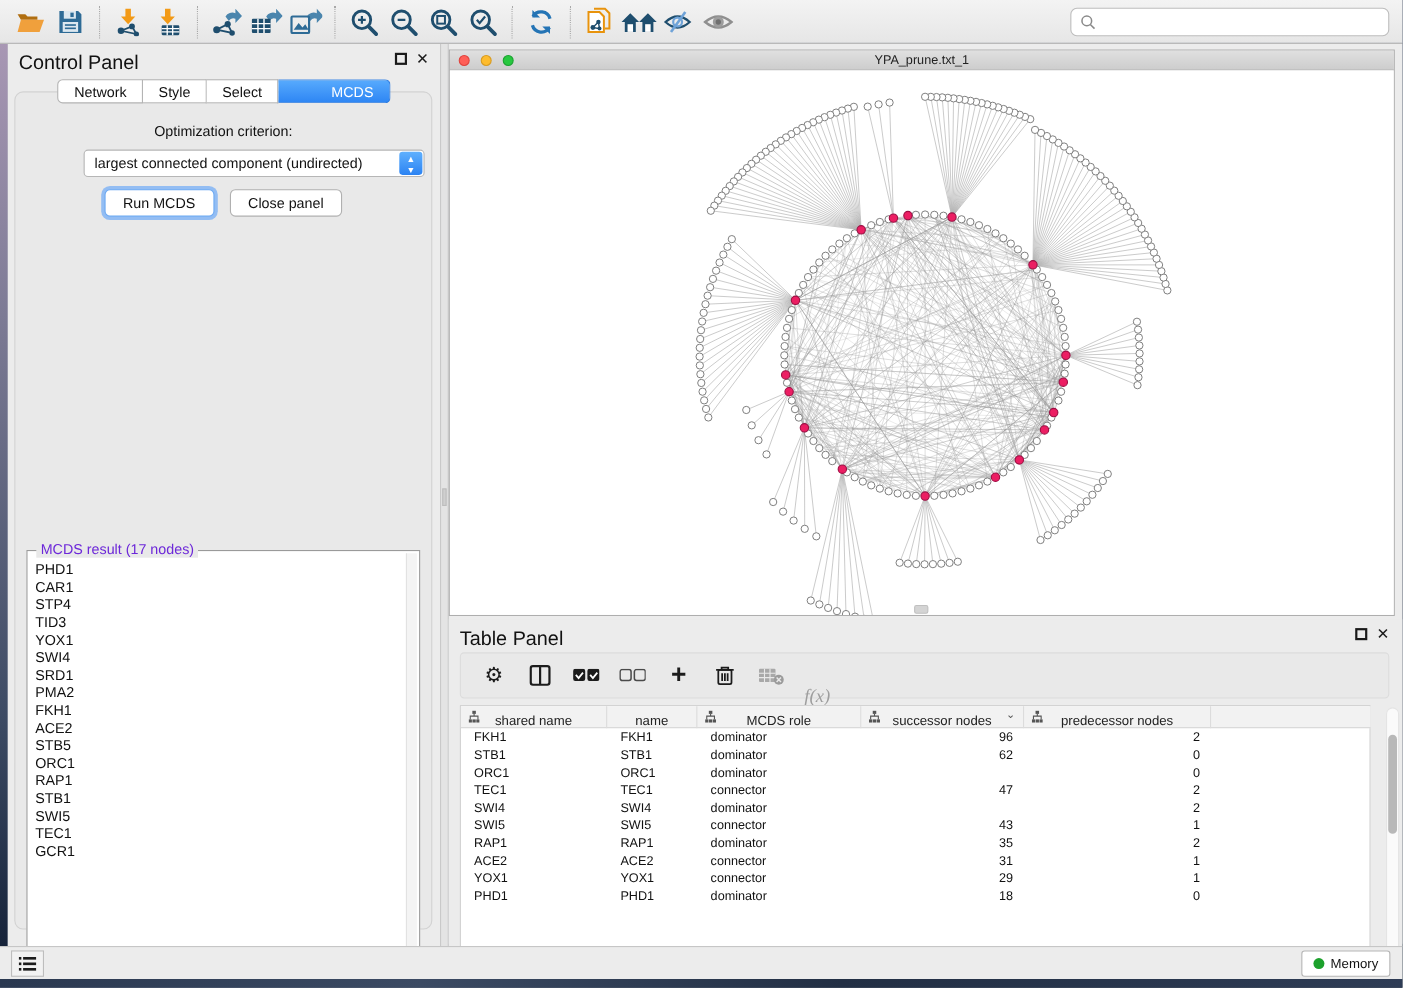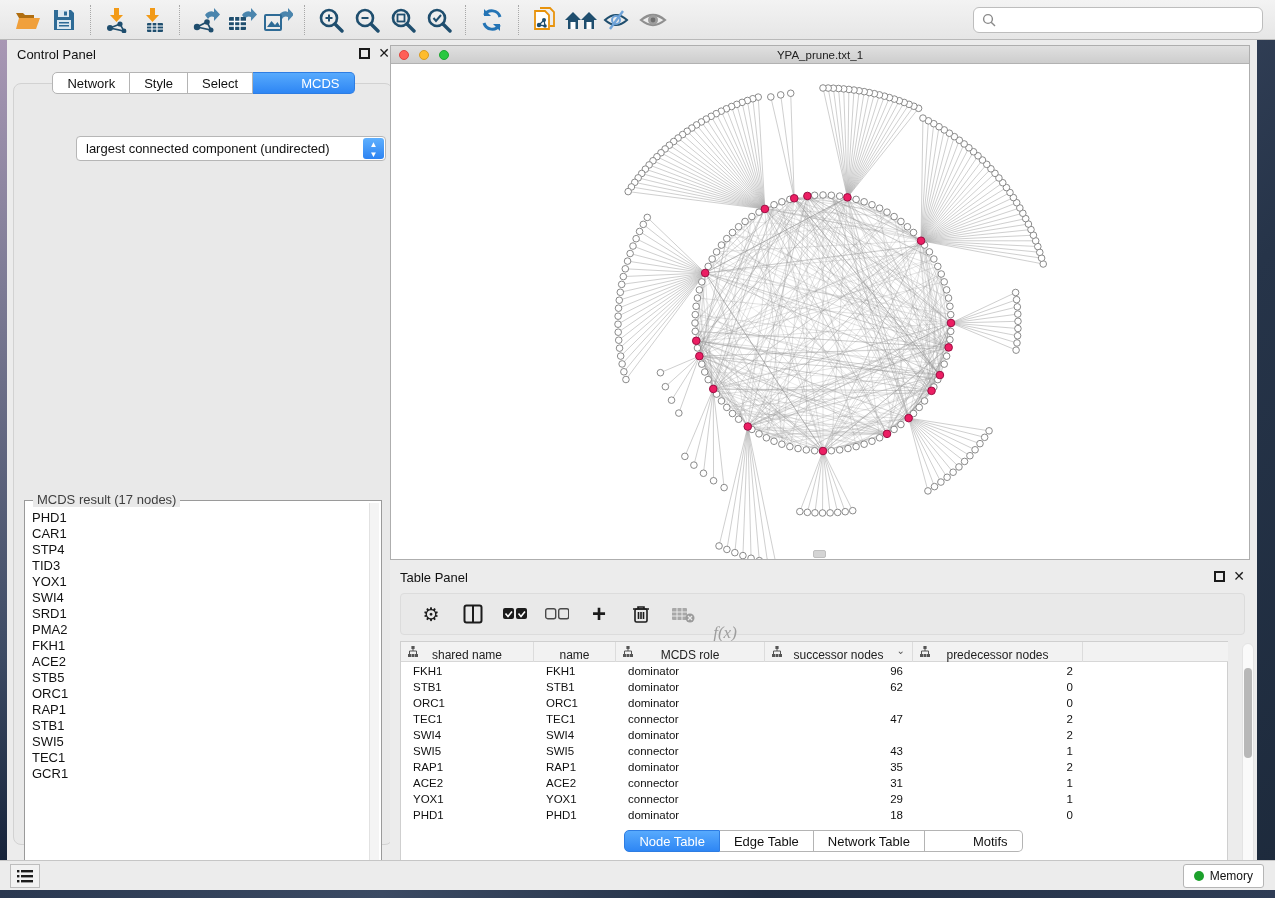--- a/index.html
+++ b/index.html
@@ -18,21 +18,21 @@
   .searchbox input { border:none; outline:none; flex:1; font-size:12px; margin-left:6px; background:transparent; }
 
   
   .content { position:absolute; left:0; top:40px; width:1275px; height:820px; }
   .sliver { position:absolute; left:0; top:0; width:7px; height:820px;
     background:linear-gradient(#a897b4,#7d7b95 30%,#3c4a63 75%,#16233a); }
 
   
   .cpanel { position:absolute; left:7px; top:0; width:393px; height:820px; background:#ececec; }
   .panel-titlebar { position:absolute; left:0; top:0; width:100%; height:26px; }
-  .panel-title { position:absolute; left:10px; top:7px; font-size:13px; color:#111; }
+  .panel-title { position:absolute; left:10px; top:7px; font-size:18px; color:#111; }
   .win-float { position:absolute; width:11px; height:11px; border:2px solid #1a1a1a; top:8px; }
   .win-close { position:absolute; top:5px; font-size:14px; font-weight:bold; color:#1a1a1a; line-height:16px; }
   .cpanel .win-float { right:30px; } .cpanel .win-close { right:10px; }
 
   .cp-tabs { position:absolute; left:0; top:32px; width:100%; display:flex; justify-content:center; z-index:2; }
   .tab-seg { height:22px; padding:0 14px; background:#fff; border:1px solid #b4b4b4; border-left:none;
     font-size:13px; color:#111; display:flex; align-items:center; }
   .tab-seg:first-child { border-left:1px solid #b4b4b4; border-radius:5px 0 0 5px; }
   .tab-seg:last-child { border-radius:0 5px 5px 0;padding-left:48px; }
   .tab-seg.active { background:linear-gradient(#57aafd,#2e86f4); border-color:#2e7de2; color:#fff; }
@@ -44,33 +44,33 @@
     border:1px solid #b6b6b6; border-radius:4px; display:flex; align-items:center; font-size:13px; color:#111; padding-left:9px;margin-left:24px; }
   .opt-stepper { position:absolute; right:1px; top:1px; width:21px; height:21px; border-radius:3px;
     background:linear-gradient(#5fb0fe,#2c83f2); color:#fff; font-size:8px; line-height:10px; text-align:center; padding-top:2px; }
   .btn-row { position:absolute; left:0; top:88px; width:100%; display:flex; justify-content:center; gap:14px; }
   .mac-btn { height:25px; padding:0 16px; background:#fff; border:1px solid #b0b0b0; border-radius:5px;
     font-size:13px; color:#111; display:flex; align-items:center; }
   .mac-btn.focused { box-shadow:0 0 0 3px rgba(77,153,252,.55); border-color:#6ca9f2; }
 
   .mcds-fieldset { position:absolute; left:10px; top:416px; width:358px; height:378px;
     border:1px solid #9a9a9a; background:#fff; }
-  .mcds-legend { position:absolute; left:8px; top:-9px; background:#e9e9e9; padding:0 4px; font-size:13px; color:#404040; }
+  .mcds-legend { position:absolute; left:8px; top:-9px; background:#e9e9e9; padding:0 4px; font-size:13px; color:#6d28d9; }
   .mcds-list { position:absolute; left:1px; top:9px; width:344px; height:360px; overflow:hidden;
     font-size:13px; color:#111; padding-left:6px; }
   .mcds-list div { line-height:16px; }
   .mcds-scroll { position:absolute; right:2px; top:2px; width:10px; height:372px; background:#f4f4f4; border-left:1px solid #e2e2e2; }
 
   
   .vdivider { position:absolute; left:400px; top:0; width:8px; height:820px; background:#e4e4e4;
     border-left:1px solid #c9c9c9; border-right:1px solid #c9c9c9; }
   .vgrip { position:absolute; left:1px; top:404px; width:4px; height:16px; background:#cfcfcf; border:1px solid #bdbdbd; }
 
   
-  .rarea { position:absolute; left:390px; top:0; width:867px; height:820px; background:#ececec; }
+  .rarea { position:absolute; left:408px; top:0; width:867px; height:820px; background:#ececec; }
   .netwin { position:absolute; left:0; top:5px; width:860px; height:515px; border:1px solid #aeaeae; }
   .net-titlebar { position:absolute; left:0; top:0; width:100%; height:18px;
     background:linear-gradient(#e0e0e0,#cdcdcd); border-bottom:1px solid #b2b2b2; }
   .traffic { position:absolute; top:4px; width:10px; height:10px; border-radius:50%; }
   .t-red { left:8px; background:#ff5f57; border:1px solid #e0443e; }
   .t-yellow { left:28px; background:#febc2e; border:1px solid #d89c22; }
   .t-green { left:48px; background:#28c840; border:1px solid #1da432; }
   .net-title { position:absolute; width:100%; text-align:center; top:3px; font-size:11.5px; color:#222; }
   .net-canvas { position:absolute; left:0; top:18px; width:858px; height:495px; background:#fff; }
   .split-grip { position:absolute; left:422px; bottom:1px; width:13px; height:8px; background:#d4d4d4; border:1px solid #c0c0c0; border-radius:2px; }
@@ -268,23 +268,28 @@
         <span class="win-float"></span>
         <span class="win-close">✕</span>
       </div>
       <div class="cp-tabs" id="cp-tabs">
           <div class="tab-seg">Network</div>
           <div class="tab-seg">Style</div>
           <div class="tab-seg">Select</div>
           <div class="tab-seg active">MCDS</div>
         </div>
       <div class="cp-box">
+        <div class="opt-label">Optimization criterion:</div>
         <div class="opt-select">
           <span>largest connected component (undirected)</span>
           <span class="opt-stepper">▲<br>▼</span>
+        </div>
+        <div class="btn-row">
+          <button class="mac-btn focused">Run MCDS</button>
+          <button class="mac-btn">Close panel</button>
         </div>
         <div class="mcds-fieldset">
           <span class="mcds-legend">MCDS result (17 nodes)</span>
           <div class="mcds-list" id="mcds-list">
               <div>PHD1</div>
               <div>CAR1</div>
               <div>STP4</div>
               <div>TID3</div>
               <div>YOX1</div>
               <div>SWI4</div>
@@ -1269,26 +1274,20 @@
                 <div class="td l" style="width: 149px;">dominator</div>
                 <div class="td r" style="width: 148px;">18</div>
                 <div class="td r" style="width: 170px;">0</div>
               </div>
             </div>
         </div>
         <div class="tv-scroll">
           <div class="tv-thumb"></div>
         </div>
 
-        <div class="tp-tabs" id="bottom-tabs">
-            <div class="tab-seg active">Node Table</div>
-            <div class="tab-seg">Edge Table</div>
-            <div class="tab-seg">Network Table</div>
-            <div class="tab-seg">Motifs</div>
-          </div>
       </div>
     </div>
   </div>
 
   <div class="statusbar">
     <div class="list-btn">
       <svg width="16" height="13" viewBox="0 0 16 13">
         <g fill="#1c1c1c">
             <rect x="0" y="0" width="2.4" height="2.4"></rect>
             <rect x="4" y="0" width="12" height="2.4"></rect>

